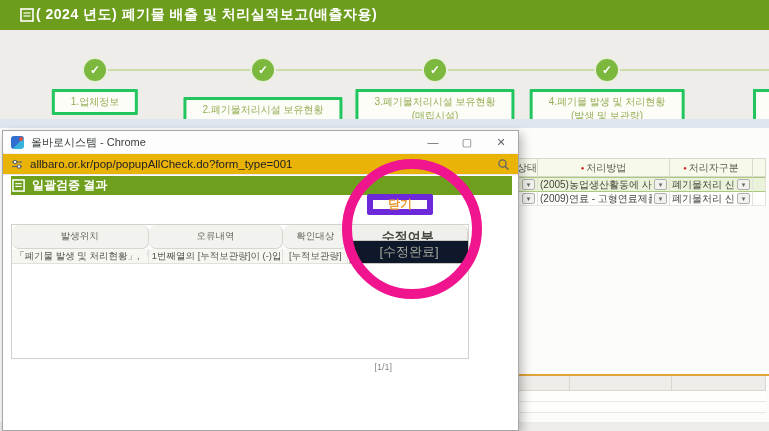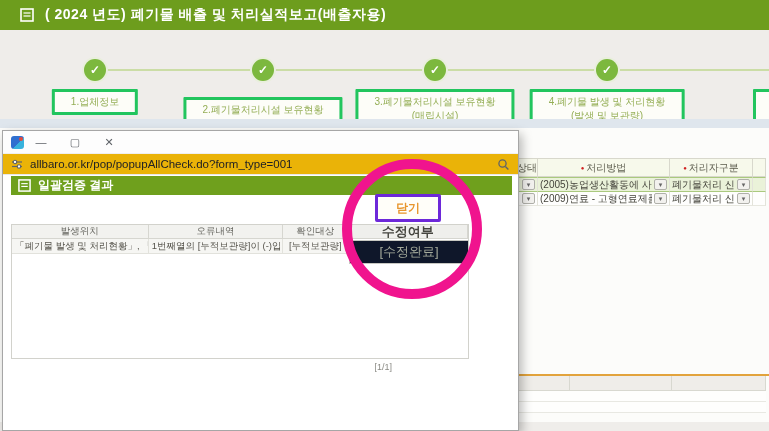--- a/index.html
+++ b/index.html
@@ -6,21 +6,21 @@
   html,body { width:769px; height:431px; }
   body {
     position:relative; overflow:hidden;
     background:#efedea;
     font-family:"Liberation Sans", sans-serif;
   }
 
   
   .titlebar {
     position:absolute; top:0; left:0; width:769px; height:30px;
-    background:#6d9d1d; display:flex; align-items:center; gap:11px; padding-left:20px;
+    background:#6d9d1d; display:flex; align-items:center; gap:2px; padding-left:20px;
   }
   .titlebar .titletext { color:#ffffff; font-size:14px; font-weight:bold; letter-spacing:0.5px; }
   .docicon { width:14px; height:14px; display:inline-block; }
 
   .stepline { position:absolute; top:69px; left:95px; width:700px; height:2px; background:#cbdda6; }
   .stepcircle {
     position:absolute; top:59px; width:22px; height:22px; border-radius:50%;
     background:#7cb83e; color:#fff; font-size:12px; font-weight:bold;
     display:flex; align-items:center; justify-content:center;
     box-shadow:0 0 0 2px #e9efdd;
@@ -76,37 +76,37 @@
   .favicon { width:13px; height:13px; border-radius:3px; background:linear-gradient(135deg,#2f6fd0 55%,#38b2dd 55%); position:relative; flex:0 0 auto; }
   .favicon::after { content:''; position:absolute; right:1px; top:1px; width:4px; height:4px; background:#e5493a; border-radius:50%; }
   .p-title { font-size:11px; color:#3c4043; margin-left:7px; flex:1 1 auto; overflow:hidden; white-space:nowrap; }
   .winbtn { width:34px; height:22px; display:flex; align-items:center; justify-content:center; font-size:11px; color:#5f6368; cursor:default; }
   .p-urlbar { height:21px; display:flex; align-items:center; gap:7px; padding:0 8px; background:#eab308; border-bottom:1px solid #e6e8ea; }
   .p-url { font-size:11.5px; color:#202124; flex:1 1 auto; overflow:hidden; white-space:nowrap; }
   .p-body { position:relative; width:100%; height:255px; background:#ffffff; }
 
   .p-header {
     position:absolute; left:8px; top:1px; width:501px; height:19px; background:#6fa01d;
-    display:flex; align-items:center; gap:6px; padding-left:7px;
+    display:flex; align-items:center; gap:6px; padding-left:1px;
   }
   .p-header span.txt { color:#fff; font-size:12px; font-weight:bold; }
 
   .closebtn {
-    position:absolute; left:372px; top:19px; width:66px; height:28px;
-    background:#fffef9; border:3px solid #6d28d9; border-radius:2px;
+    position:absolute; left:364px; top:19px; width:66px; height:21px;
+    background:#fffef9; border:6px solid #6d28d9; border-radius:2px;
     color:#e8962e; font-size:12px; font-weight:bold;
     display:flex; align-items:center; justify-content:center;
   }
 
   .ptable { position:absolute; left:8px; top:49px; width:458px; height:135px; border:1px solid #d2d2cc; }
   .ptr { display:flex; }
   .pth {
-    height:14px; background:#f2f2ef; border-right:1px solid #d6d6d0; border-bottom:1px solid #d6d6d0;
+    height:24px; background:#f2f2ef; border-right:1px solid #d6d6d0; border-bottom:1px solid #d6d6d0;
     color:#666660; font-size:9.5px; display:flex; align-items:center; justify-content:center;
-    overflow:hidden; white-space:nowrap;
+    overflow:hidden; white-space:nowrap;border-radius:7px;
   }
   .pth.big { font-size:13px; font-weight:bold; color:#45453f; background:#efefec; }
   .ptd {
     height:15px; background:#f6f6f3; border-right:1px solid #e2e2dc; border-bottom:1px solid #e2e2dc;
     color:#56544c; font-size:9.5px; display:flex; align-items:center;
     overflow:hidden; white-space:nowrap; padding:0 3px;
   }
   .pc1 { width:137px; } .pc2 { width:135px; } .pc3 { width:65px; justify-content:center; } .pc4 { width:120px; }
   .fixcell {
     position:absolute; left:337px; top:15px; width:120px; height:24px;
@@ -223,20 +223,21 @@
   <div style="width:80px;"></div>
     <div style="width:102px;"></div>
     <div style="flex:1;"></div>
 </div>
 <div class="lowrow" style="top:391px;"></div>
 <div class="lowrow" style="top:402px;"></div>
 
 <div class="popup">
   <div class="p-titlebar">
     <span class="favicon"></span>
+    <span class="p-title">올바로시스템 - Chrome</span>
     <span class="winbtn">—</span>
     <span class="winbtn">▢</span>
     <span class="winbtn">✕</span>
   </div>
 
   <div class="p-urlbar">
     <span>
       <svg class="icon" width="12" height="12" viewBox="0 0 12 12">
         <line x1="1" y1="4" x2="11" y2="4" stroke="#5f6368" stroke-width="1.2"></line>
         <line x1="1" y1="8.5" x2="11" y2="8.5" stroke="#5f6368" stroke-width="1.2"></line>

